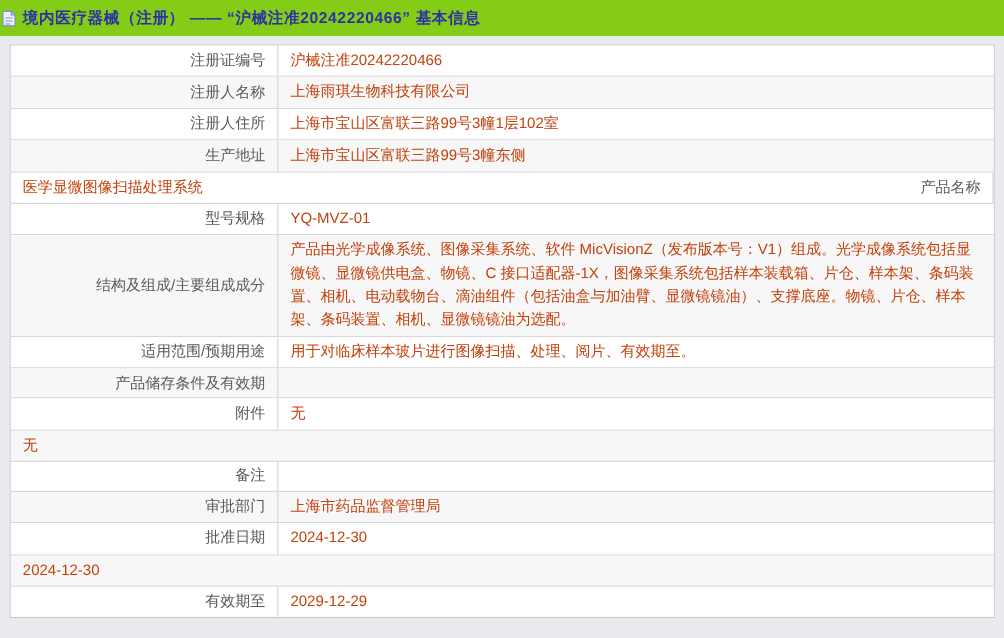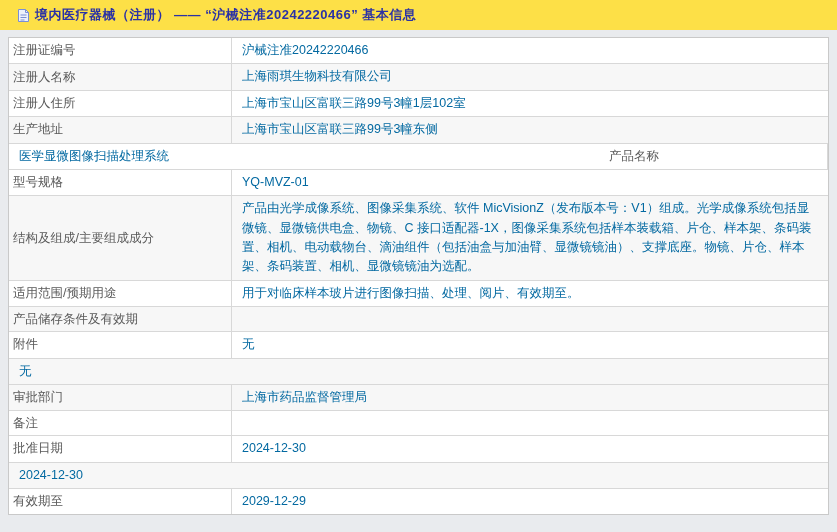--- a/index.html
+++ b/index.html
@@ -4,21 +4,21 @@
 <style>
   html,body{margin:0;padding:0;}
   body{
     width:837px;height:532px;overflow:hidden;
     background:#e9ebee;
     font-family:"Liberation Sans","DejaVu Sans",sans-serif;
     -webkit-font-smoothing:antialiased;
   }
   .page-header{
     height:30px;display:flex;align-items:center;
-    padding-left:17px;background:#fde047;
+    padding-left:1px;background:#84cc16;
   }
   .doc-icon{display:inline-flex;margin-right:5px;}
   .page-title{
     font-size:13px;font-weight:bold;color:#2b32a5;
     letter-spacing:.5px;
   }
   .info-table{
     margin:7px 8px 0 8px;
     background:#ffffff;
     border:1px solid #c9c9c9;
@@ -31,29 +31,29 @@
   }
   .row:last-child{border-bottom:none;}
   .row.alt{background:#f7f7f7;}
   .cell{
     display:flex;align-items:center;
     font-size:12.5px;color:#595959;
     box-sizing:border-box;
   }
   .cell.label{
     width:223px;flex:0 0 223px;
-    text-align:right;
+    justify-content:flex-end;text-align:right;
     padding:3px 10px 3px 4px;
     border-right:1px solid #d8d8d8;
   }
   .cell.value{
     flex:1;
     padding:3px 10px;
     line-height:1.55;
-    color:#0369a1;
+    color:#c2410c;
     word-break:break-all;
   }
 </style>
 </head>
 <body>
 
 <div class="page-header">
   <span class="doc-icon">
     <svg width="13" height="15" viewBox="0 0 13 15">
       <path d="M1.5 1.5 h7 l3 3 v9 h-10 z" fill="#eef2fb" stroke="#7a8fd6" stroke-width="1"></path>
@@ -145,34 +145,34 @@
       </div>
       <div class="cell value">
         <span>无</span>
       </div>
     </div>
     <div class="row alt">
       <div class="cell value">
         <span>无</span>
       </div>
     </div>
+    <div class="row">
+      <div class="cell label">
+        <span>备注</span>
+      </div>
+      <div class="cell value">
+        <span></span>
+      </div>
+    </div>
     <div class="row alt">
       <div class="cell label">
         <span>审批部门</span>
       </div>
       <div class="cell value">
         <span>上海市药品监督管理局</span>
-      </div>
-    </div>
-    <div class="row">
-      <div class="cell label">
-        <span>备注</span>
-      </div>
-      <div class="cell value">
-        <span></span>
       </div>
     </div>
     <div class="row">
       <div class="cell label">
         <span>批准日期</span>
       </div>
       <div class="cell value">
         <span>2024-12-30</span>
       </div>
     </div>

